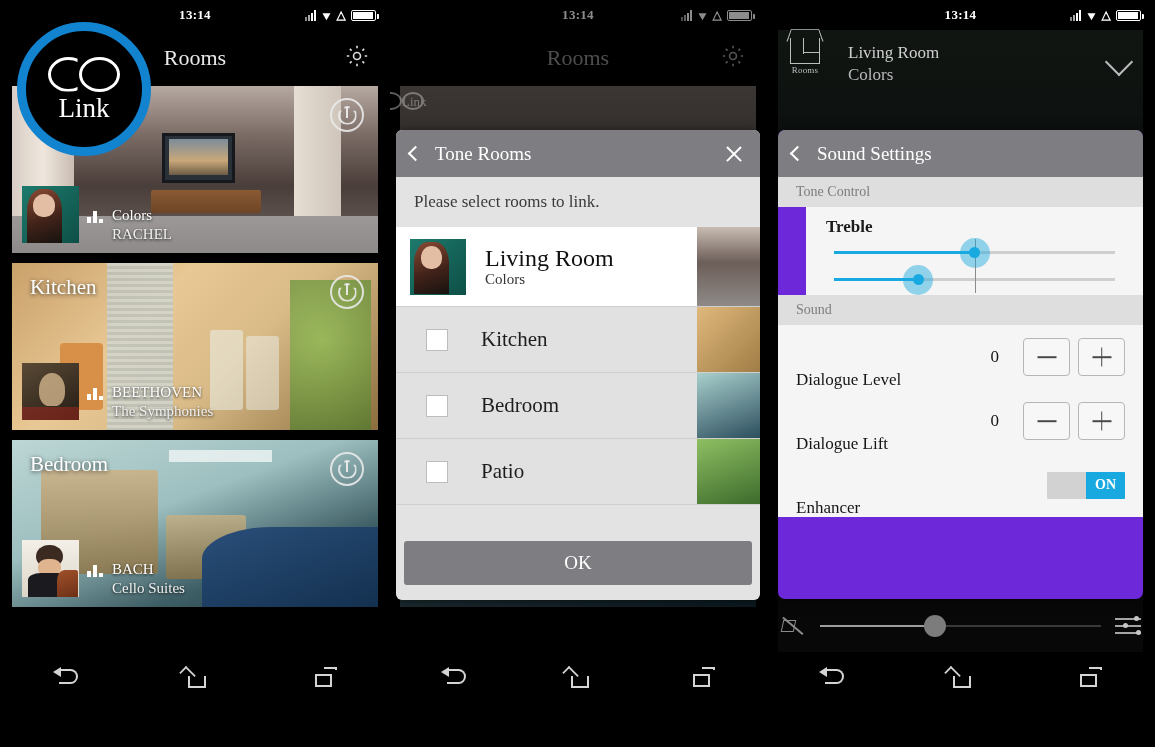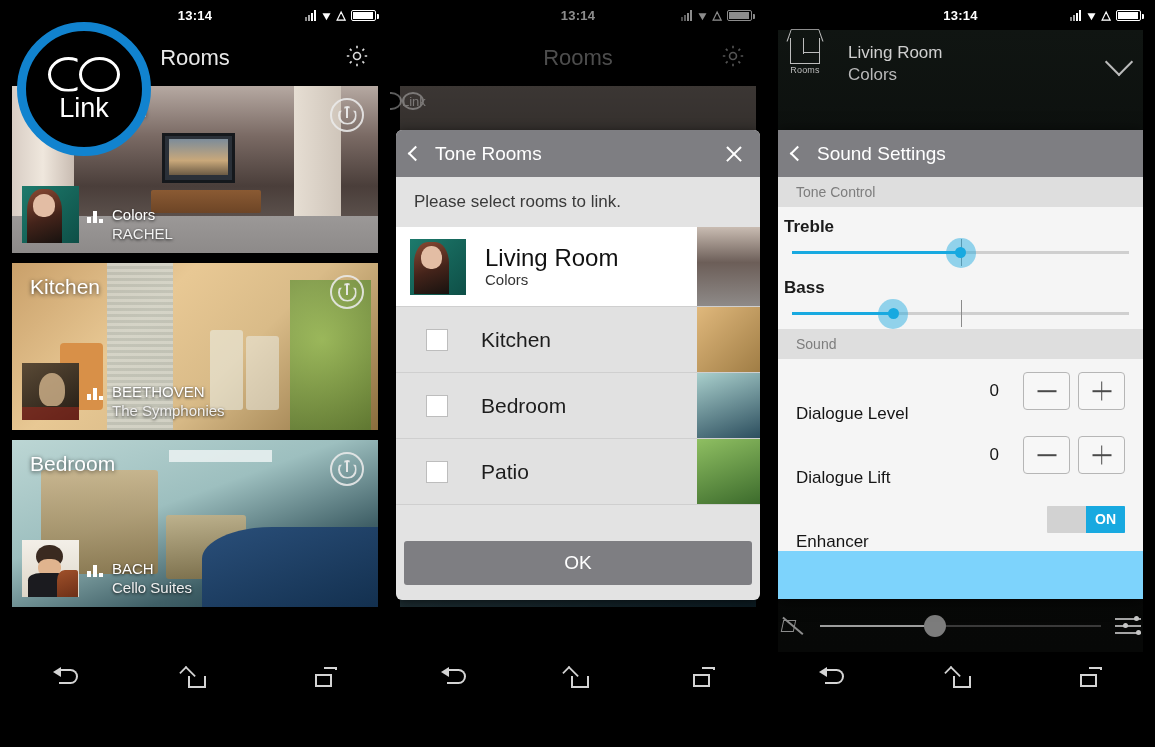--- a/index.html
+++ b/index.html
@@ -5,21 +5,21 @@
   * { box-sizing: border-box; margin: 0; padding: 0; }
   html, body {
     width: 1155px; height: 747px;
     background: #000;
     font-family: "Liberation Sans", sans-serif;
     overflow: hidden;
   }
   .stage { position: relative; width: 1155px; height: 747px; background: #000; }
 
   
-  .panel { position: absolute; top: 0; height: 747px; overflow: hidden; background: #000; }
+  .panel { position: absolute; top: 0; height: 747px; overflow: hidden; background: #000; font-family: Liberation Serif, serif; }
   .panel-left   { left: 0;    width: 390px; }
   .panel-mid    { left: 390px; width: 376px; }
   .panel-right  { left: 766px; width: 389px; }
 
   
   .statusbar {
     position: absolute; left: 0; right: 0;
     height: 30px;
     display: flex; align-items: center; justify-content: center;
     color: #fff; font-size: 13px; font-weight: bold;
@@ -201,25 +201,25 @@
   .rp-title .l1 { font-size: 17px; color: #cfcfcf; line-height: 1.3; }
   .rp-title .l2 { font-size: 17px; color: #b9b9b9; line-height: 1.3; }
   .chev-down {
     position: absolute; right: 26px; top: 22px;
     width: 20px; height: 20px; border-right: 2.6px solid #bbb; border-bottom: 2.6px solid #bbb;
     transform: rotate(45deg); cursor: pointer;
   }
 
   .ss-sheet {
     position: absolute; left: 12px; right: 12px; top: 130px; bottom: 148px;
-    z-index: 20; background: #7dd3fc; border-radius: 0; overflow: hidden;
+    z-index: 20; background: #6d28d9; border-radius: 7px; overflow: hidden;
     box-shadow: 0 2px 14px rgba(0,0,0,.65);
   }
   .ss-group { background: #dedede; padding: 7px 18px; font-size: 14px; color: #7d7d7d; }
-  .ss-slider-row { padding: 10px 6px 14px; background: #f5f5f5; }
+  .ss-slider-row { padding: 10px 20px 14px; background: #f5f5f5; margin-left: 28px; }
   .ss-slider-row .lab { font-size: 17px; color: #1b1b1b; font-weight: bold; margin-bottom: 14px;}
   .track { position: relative; height: 3px; background: #cfcfcf; margin: 0 8px; cursor: pointer;}
   .track .fill { position: absolute; left: 0; top: 0; bottom: 0; background: #18a9e0; height: 3px; }
   .track .tick { position: absolute; left: 50%; top: -12px; width: 1.4px; height: 27px; background: #8b8b8b; }
   .track .thumb {
     position: absolute; top: 50%; width: 30px; height: 30px; border-radius: 50%;
     background: rgba(24,169,224,.45); transform: translate(-50%,-50%);
     display: flex; align-items: center; justify-content: center;
   }
   .track .thumb::after { content:""; width: 11px; height: 11px; border-radius: 50%; background: #18a9e0; }
@@ -582,21 +582,20 @@
       <div class="ss-slider-row">
         <div class="lab">Treble</div>
         <div class="track">
           <div class="fill" style="width:50%"></div>
           <div class="tick"></div>
           <div class="thumb" style="left:50%"></div>
         </div>
       </div>
 
       <div class="ss-slider-row">
-        <div class="lab">Bass</div>
         <div class="track">
           <div class="fill" style="width:30%"></div>
           <div class="tick"></div>
           <div class="thumb" style="left:30%"></div>
         </div>
       </div>
 
       <div class="ss-group">Sound</div>
 
       <div class="ss-row">

